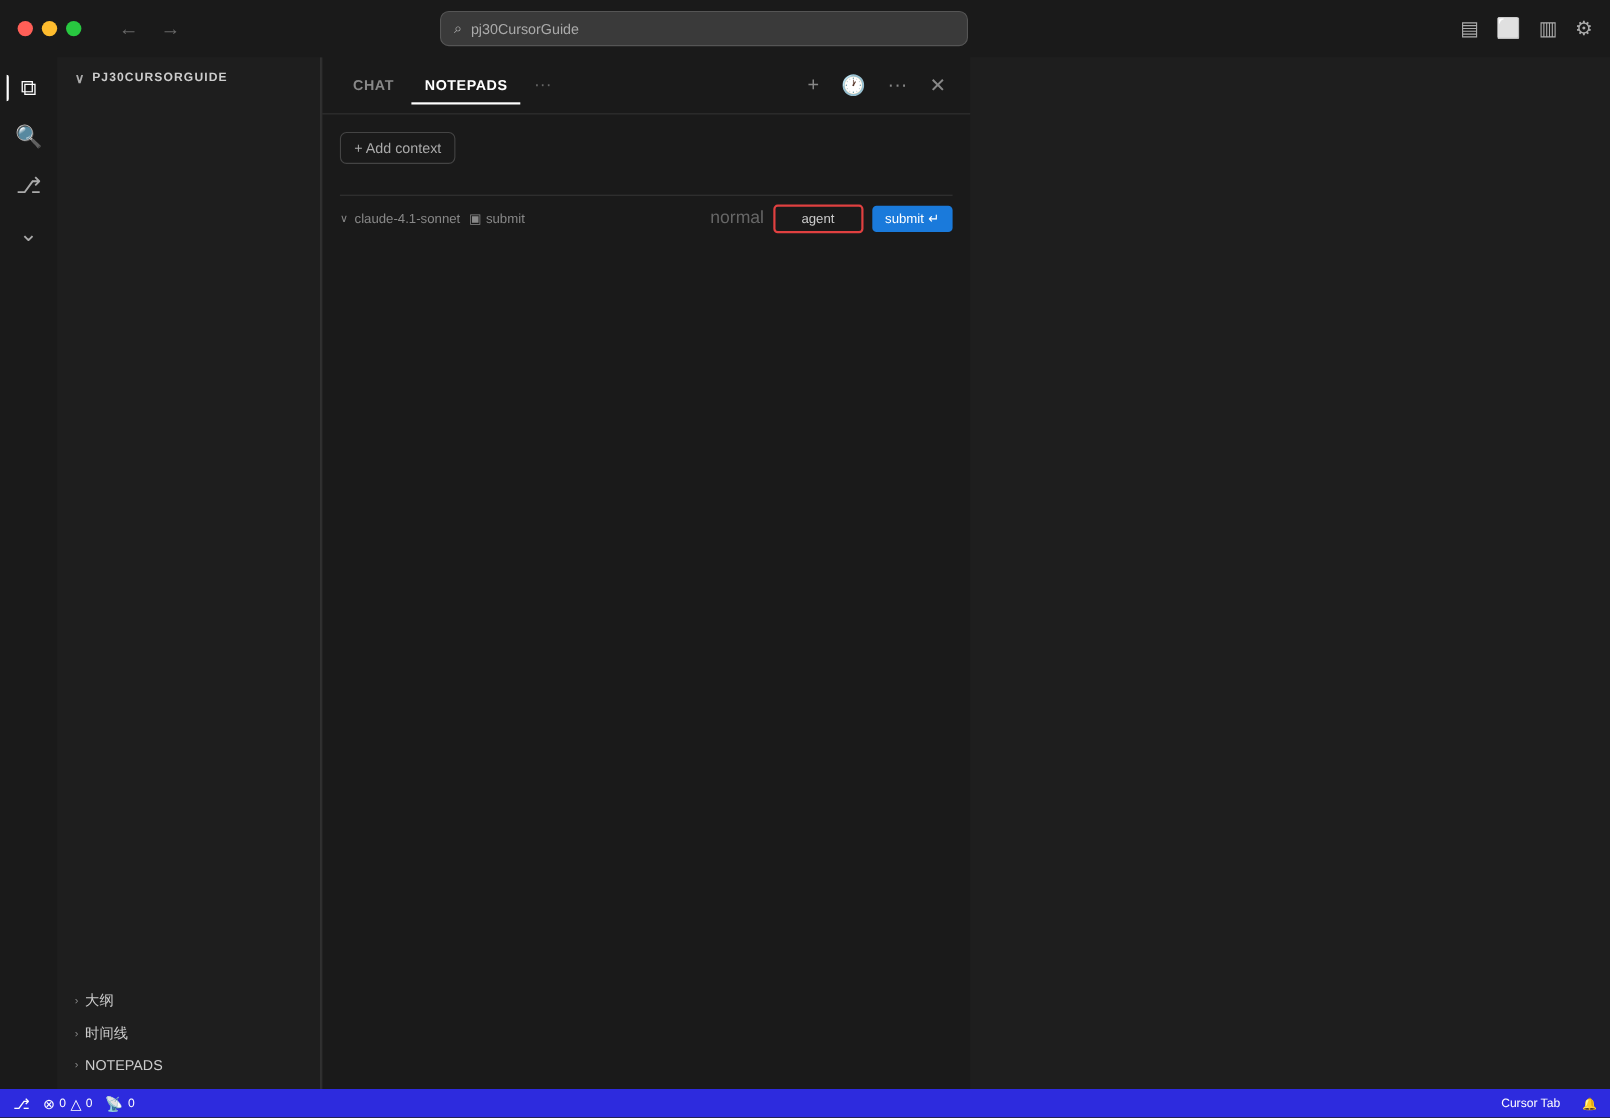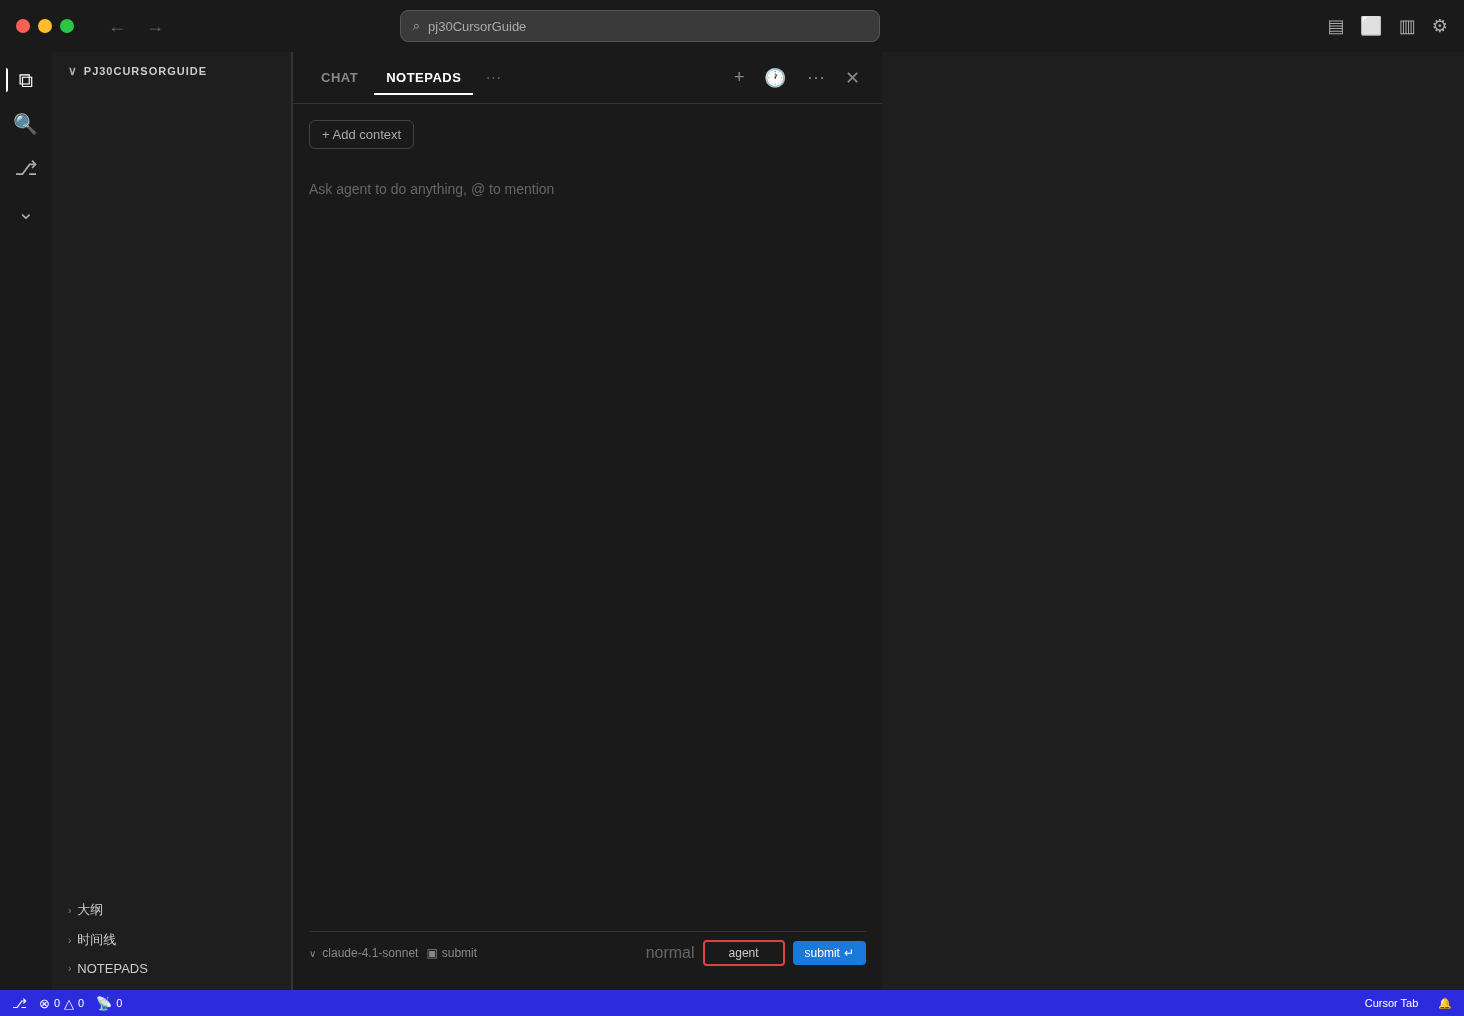--- a/index.html
+++ b/index.html
@@ -419,23 +419,20 @@
         <span class="panel-action-btn">🕐</span>
         <span class="panel-action-btn">···</span>
         <span class="panel-action-btn">✕</span>
       </div>
     </div>
 
     <div class="composer-area">
       <button class="add-context-btn">
         <span>+ Add context</span>
       </button>
-      <div class="composer-input">
-        <span>Ask agent to do anything, @ to mention</span>
-      </div>
       <div class="composer-toolbar">
         <div class="model-selector">
           <span class="chevron">∨</span>
           <span>claude-4.1-sonnet</span>
         </div>
         <div class="image-btn">
           <span>▣</span>
           <span>submit</span>
         </div>
         <span class="normal-label">normal</span>

